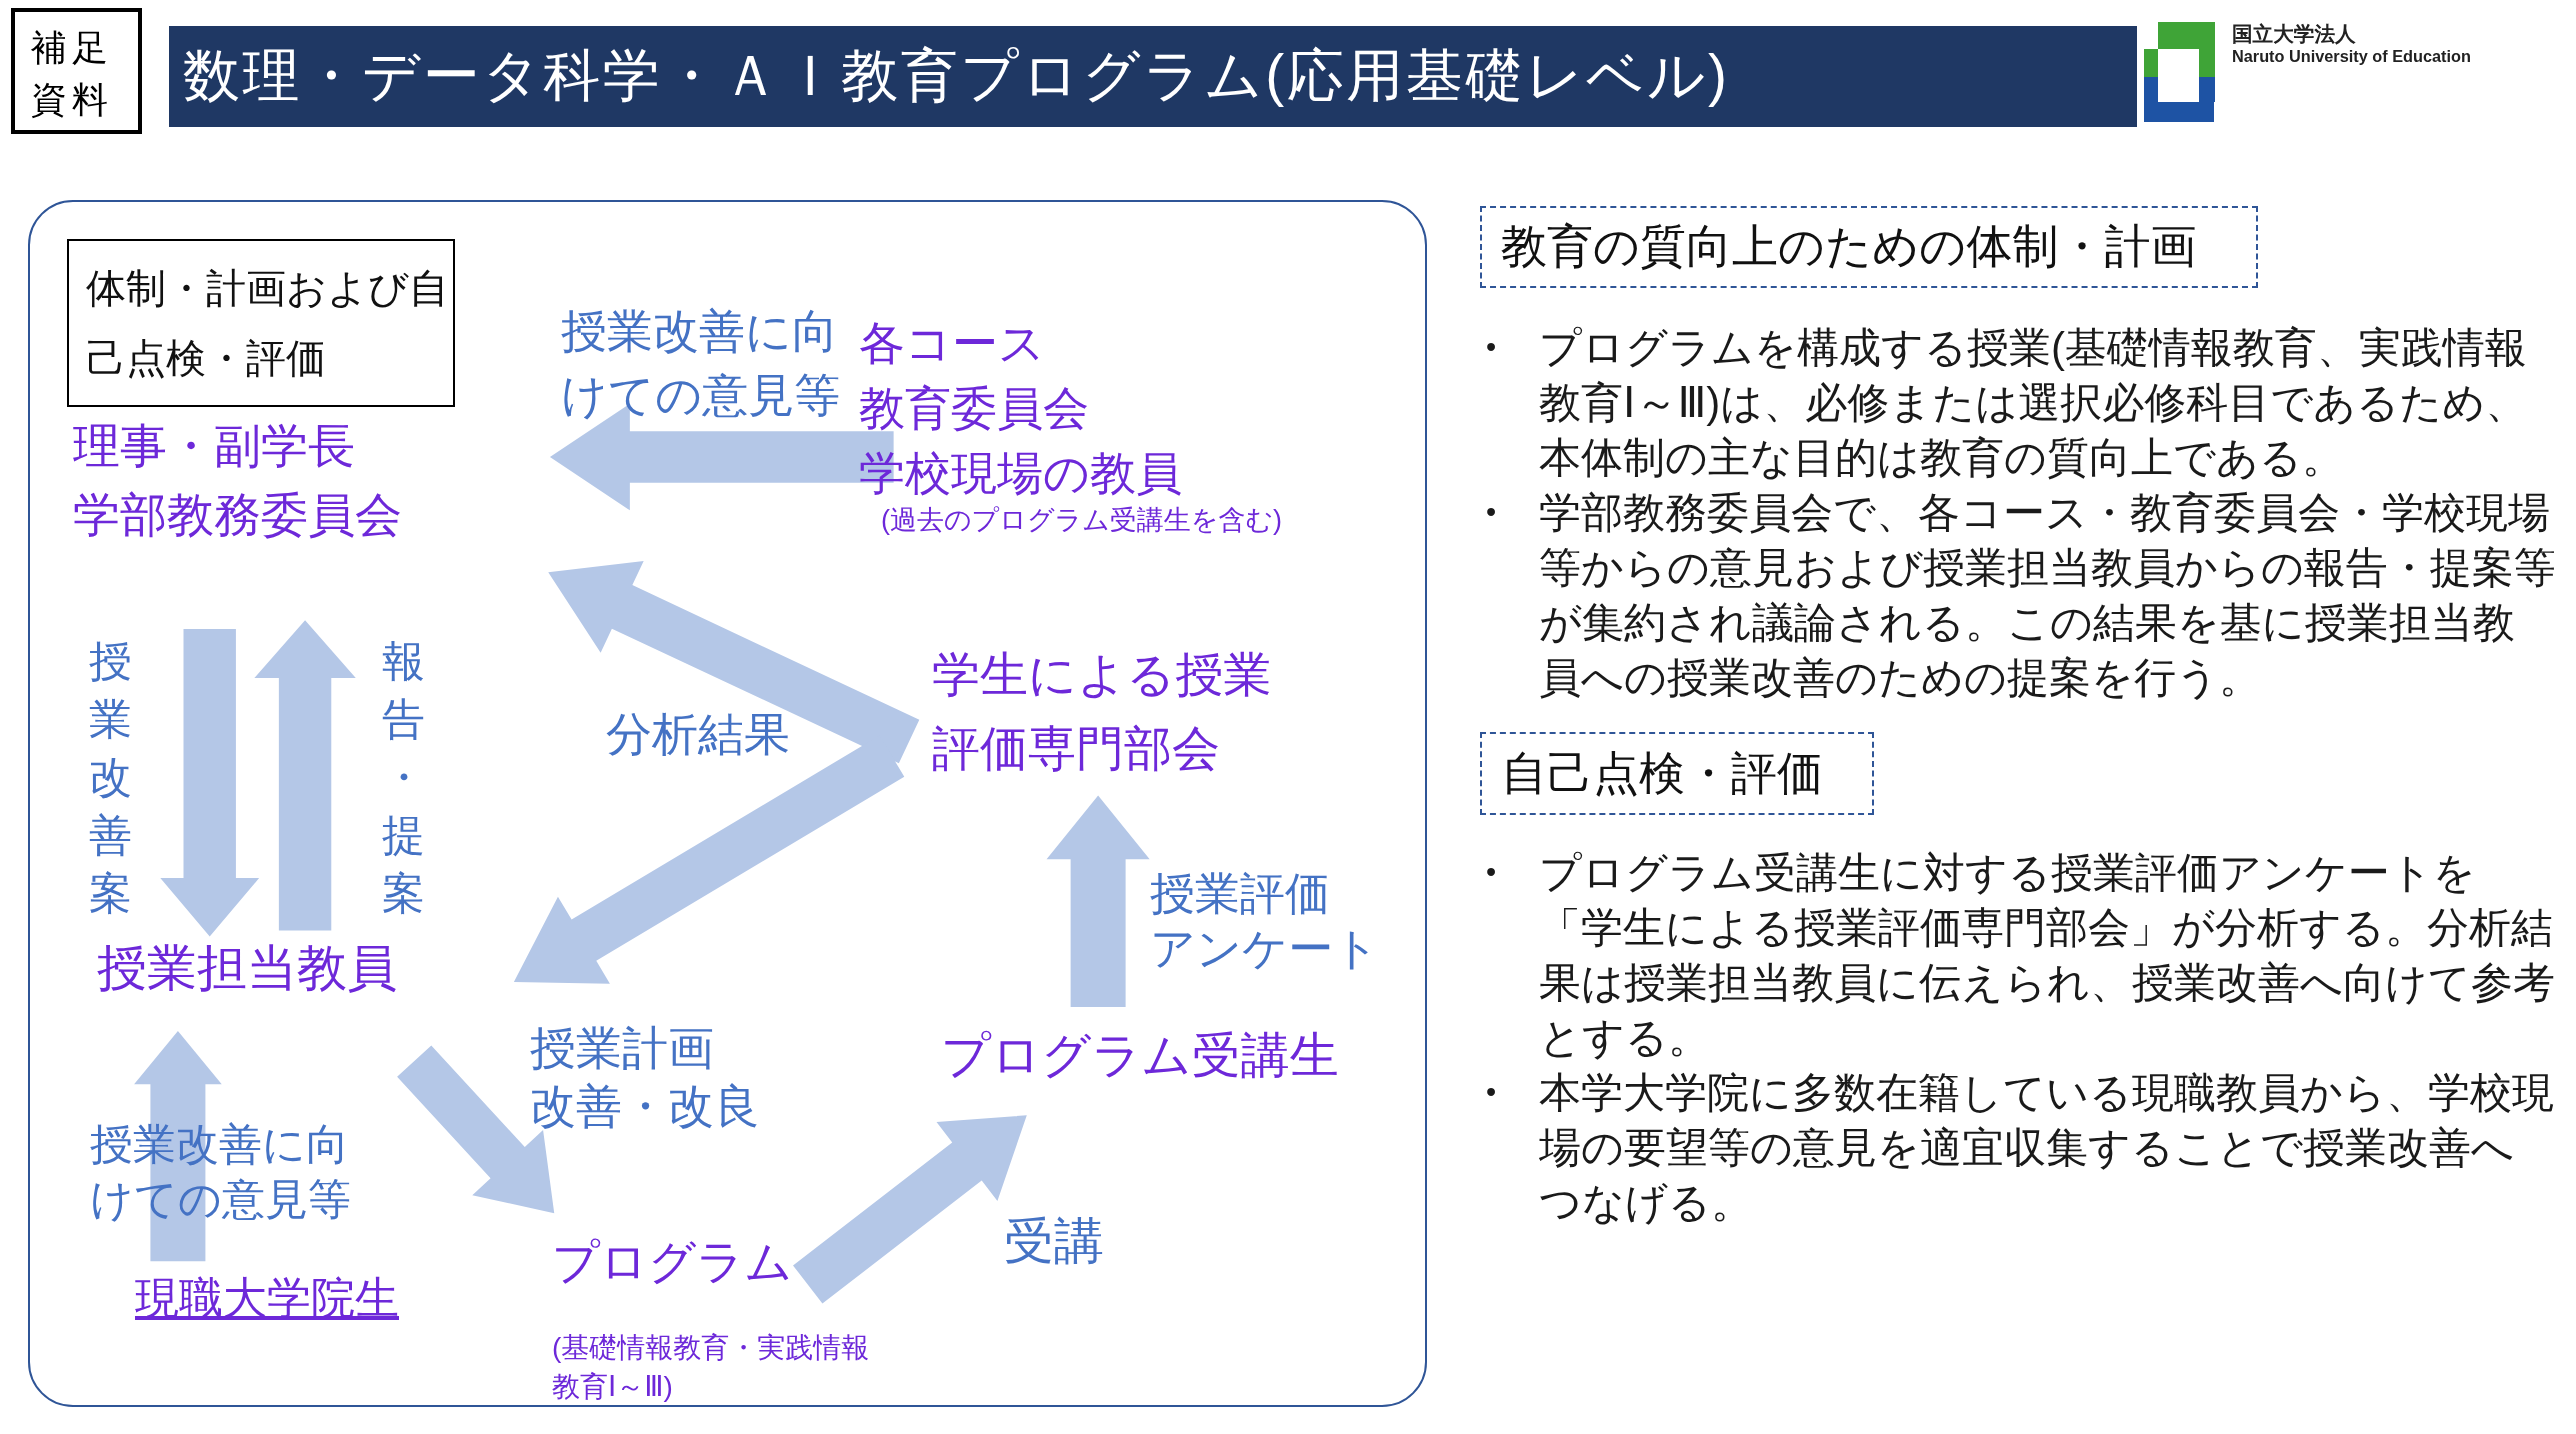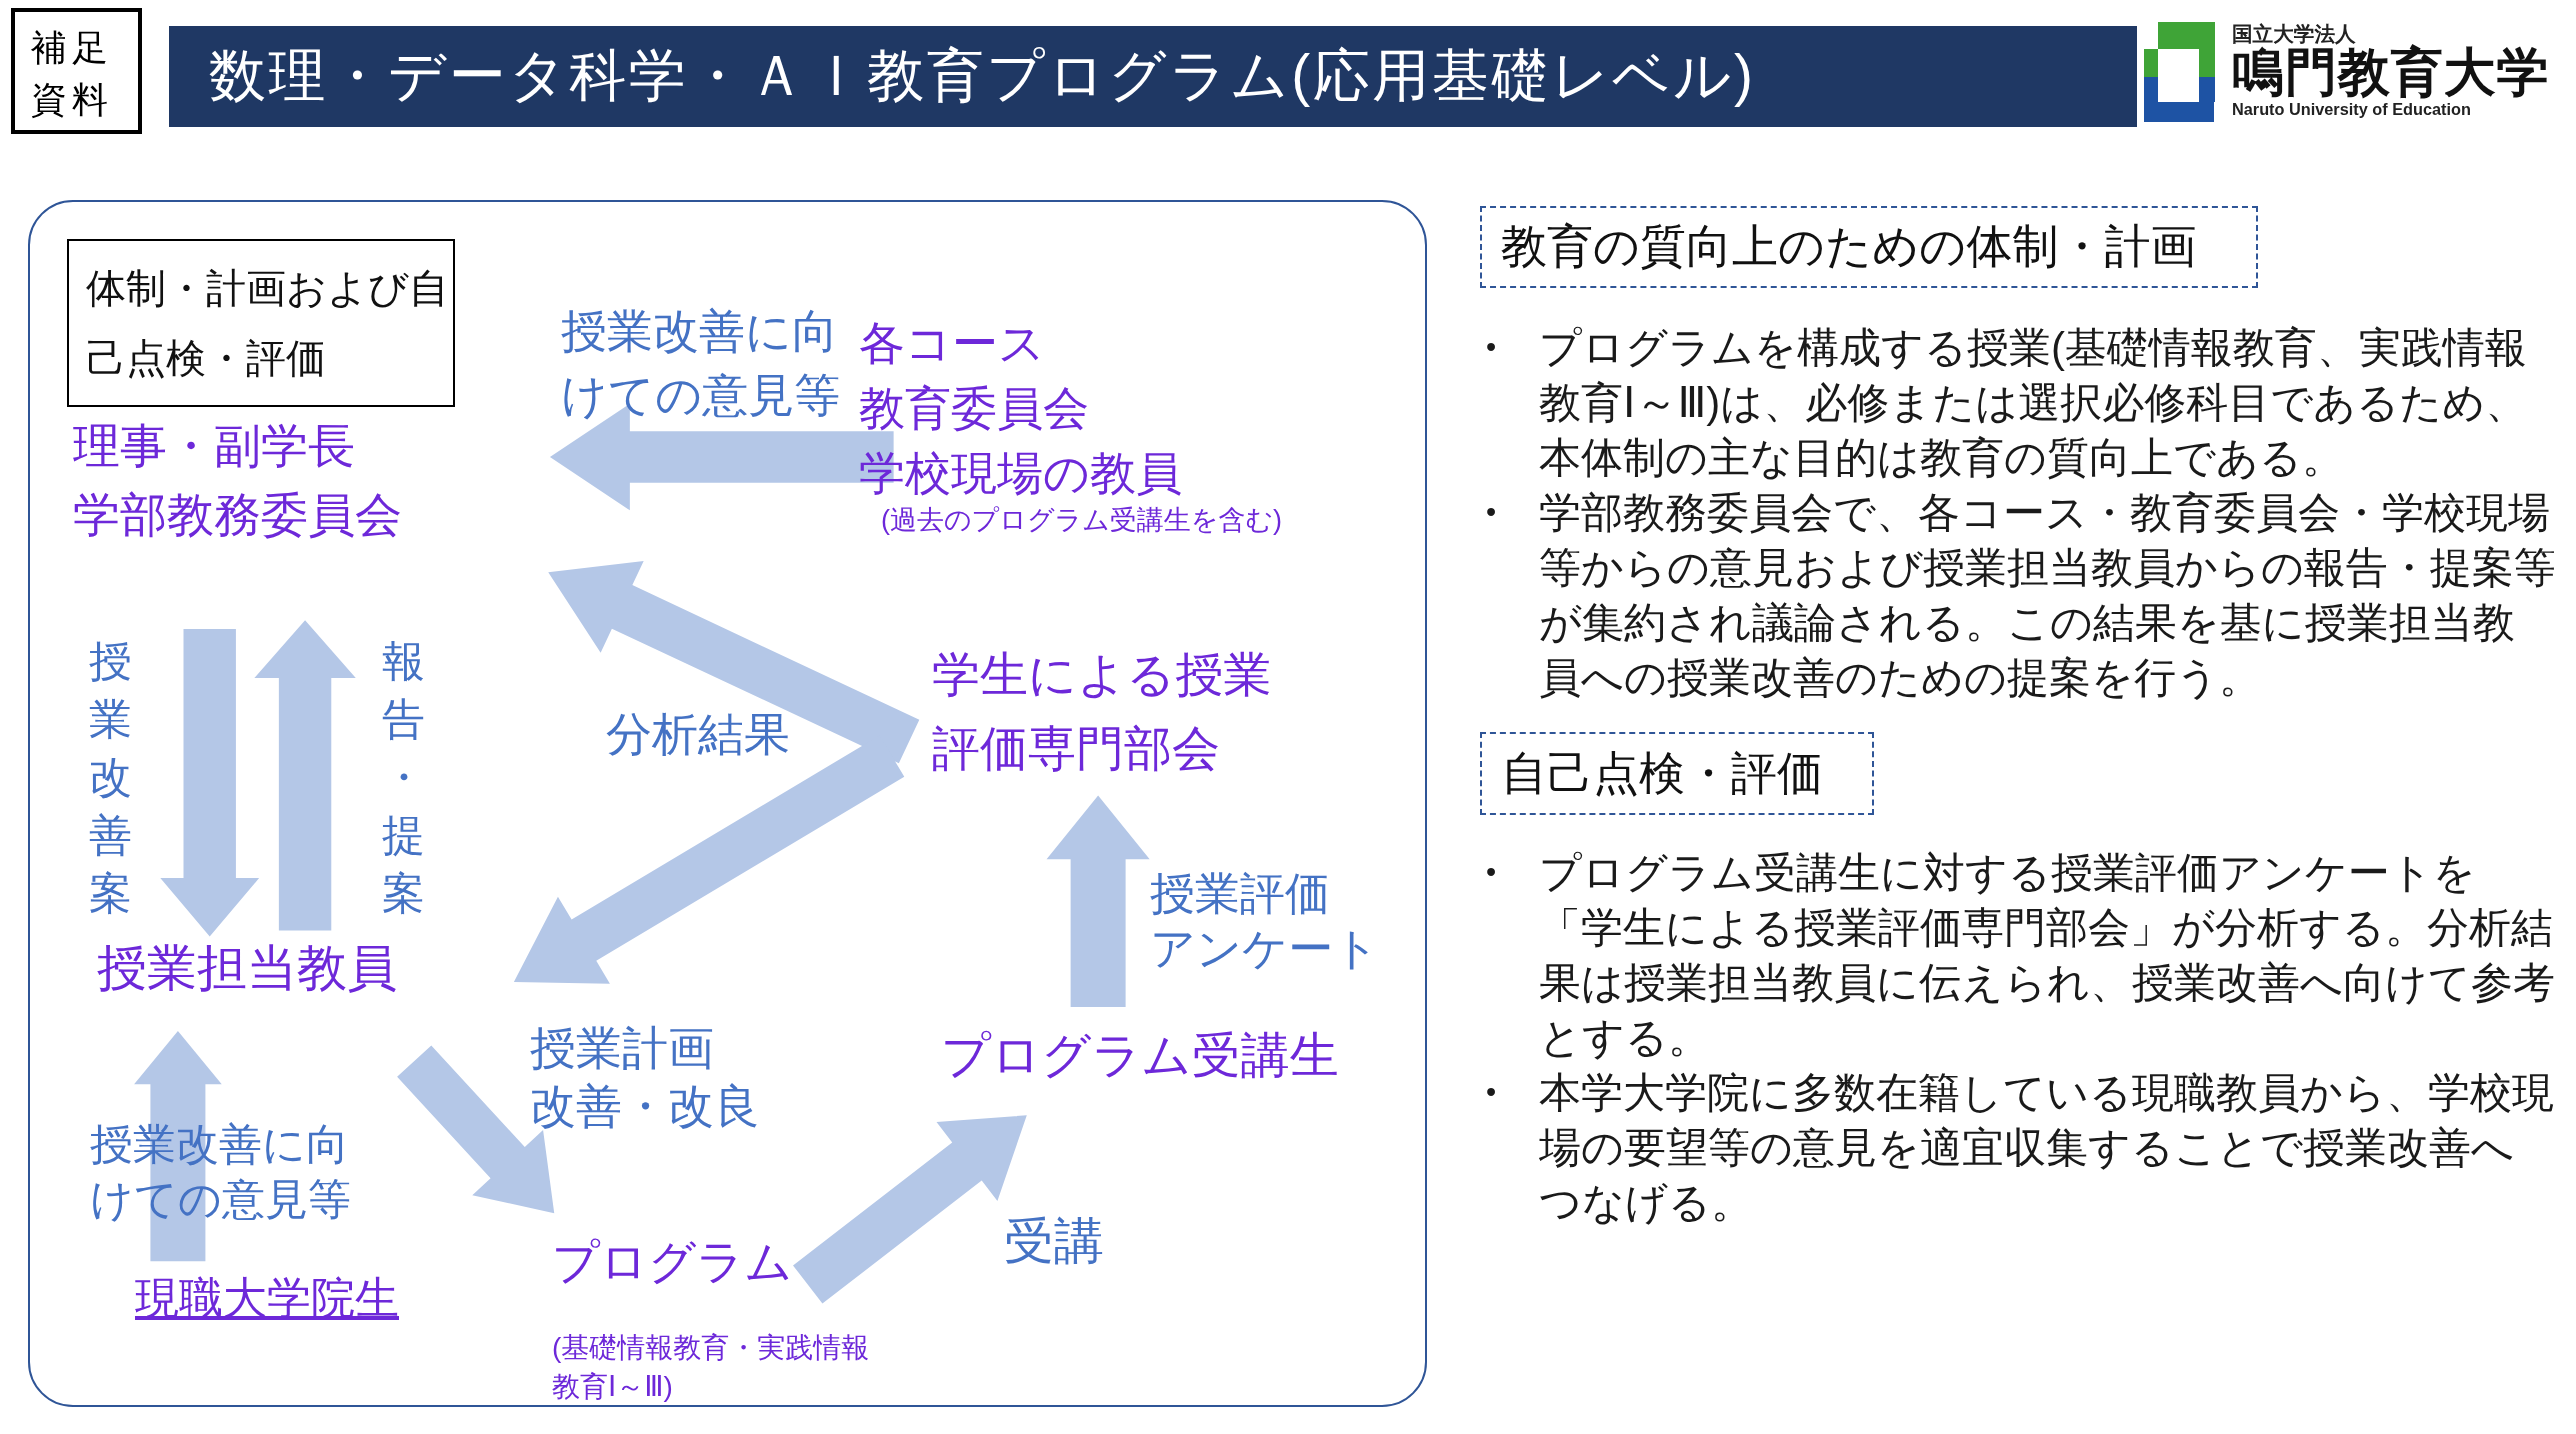--- a/index.html
+++ b/index.html
@@ -11,21 +11,21 @@
 
   
   #supplement-box{
     left:11.2px;top:7.7px;width:131px;height:126px;border:4.3px solid #000;box-sizing:border-box;
     font-size:36px;line-height:52px;letter-spacing:5.2px;padding:10.3px 0 0 15.5px;color:#000;
   }
 
   
   #header-bar{
     left:169px;top:26px;width:1968px;height:101px;background:var(--header-navy);
-    display:flex;align-items:center;padding-left:40px;box-sizing:border-box;
+    display:flex;align-items:center;padding-left:14px;box-sizing:border-box;
   }
   #header-title{color:#fff;font-size:57px;letter-spacing:2.6px;white-space:nowrap;font-weight:500}
 
   
   #logo-mark{left:2144px;top:21.5px;width:70px;height:101px}
   #logo-mark div{position:absolute}
   .lg-g{background:var(--logo-green)} .lg-b{background:var(--logo-blue)}
   #logo-text{left:2232px;top:22.3px;width:344px}
   #logo-corp{font-size:20.6px;font-weight:700;color:#222;line-height:24px}
   #logo-univ{font-size:52px;font-weight:700;color:#111;line-height:53px;letter-spacing:0.9px;white-space:nowrap}
@@ -67,21 +67,20 @@
 <div class="abs" id="logo-mark">
   <div class="lg-g" style="left:13.7px;top:0;width:57px;height:27px"></div>
   <div class="lg-g" style="left:0;top:27px;width:13.7px;height:28px"></div>
   <div class="lg-g" style="left:55px;top:27px;width:15.5px;height:28px"></div>
   <div class="lg-b" style="left:0;top:55px;width:13.7px;height:25px"></div>
   <div class="lg-b" style="left:55px;top:55px;width:15.5px;height:25px"></div>
   <div class="lg-b" style="left:0;top:80px;width:70px;height:20.6px"></div>
 </div>
 <div class="abs" id="logo-text">
   <div id="logo-corp">国立大学法人</div>
-  <div id="logo-univ">鳴門教育大学</div>
   <div id="logo-univ-en">Naruto University of Education</div>
 </div>
 
 <div class="abs" id="diagram-frame"></div>
 <div class="abs" id="frame-label">体制・計画および自己点検・評価</div>
 <svg id="arrow-layer" width="2576" height="1434" viewBox="0 0 2998 1669">
     <polygon points="640,532 733,470 733,502 1040,502 1040,562 733,562 733,594"></polygon>
     <polygon points="638,666 749.1,652.9 735.9,681 1069.9,837.7 1046.1,888.3 712.1,731.7 699,759.8"></polygon>
     <polygon points="598,1143 649.3,1043.6 665.2,1070.2 1023.6,856 1052.4,904 693.9,1118.3 709.8,1144.9"></polygon>
     <polygon points="244,1090 186.5,1022 213.5,1022 213.5,732 274.5,732 274.5,1022 301.5,1022"></polygon>

